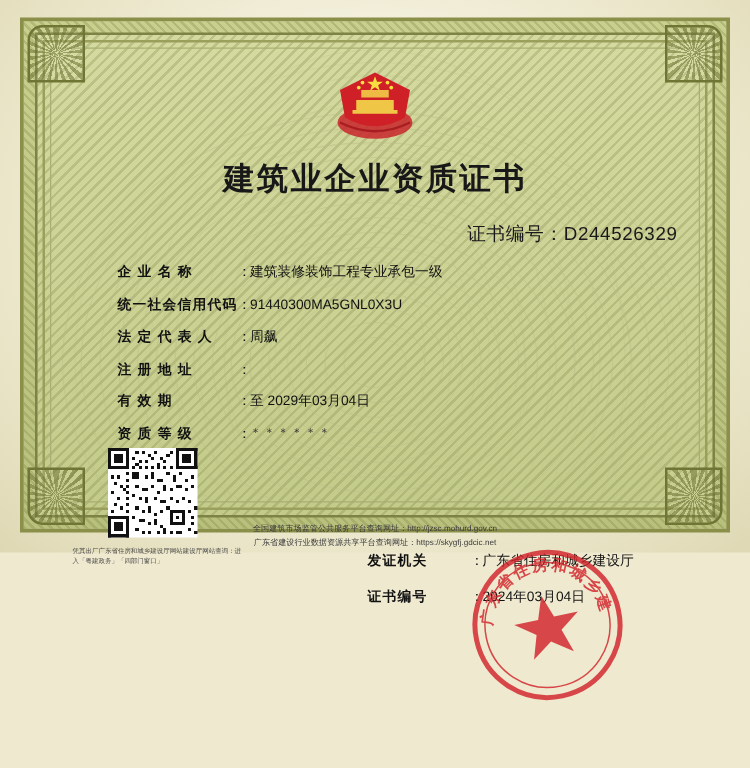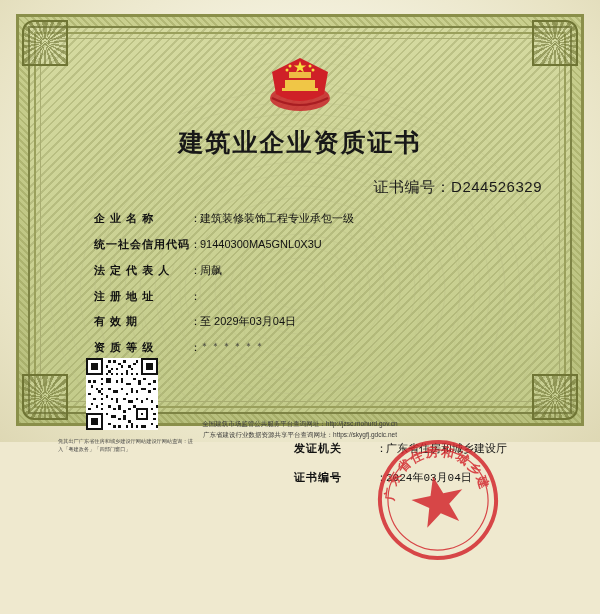--- a/index.html
+++ b/index.html
@@ -172,21 +172,21 @@
 
   
   .issuer {
     position: absolute;
     right: 14px;
     top: 402px;
     width: 250px;
     font-size: 11px;
     color: #111;
   }
-  .issuer .field { margin-bottom: 14px; font-family: Liberation Mono, monospace; }
+  .issuer .field { margin-bottom: 14px; }
   .issuer .f-label { width: 82px; flex: 0 0 82px; }
 
   
   .seal {
     position: absolute;
     left: 332px;
     top: 396px;
     width: 128px;
     height: 128px;
     pointer-events: none;

